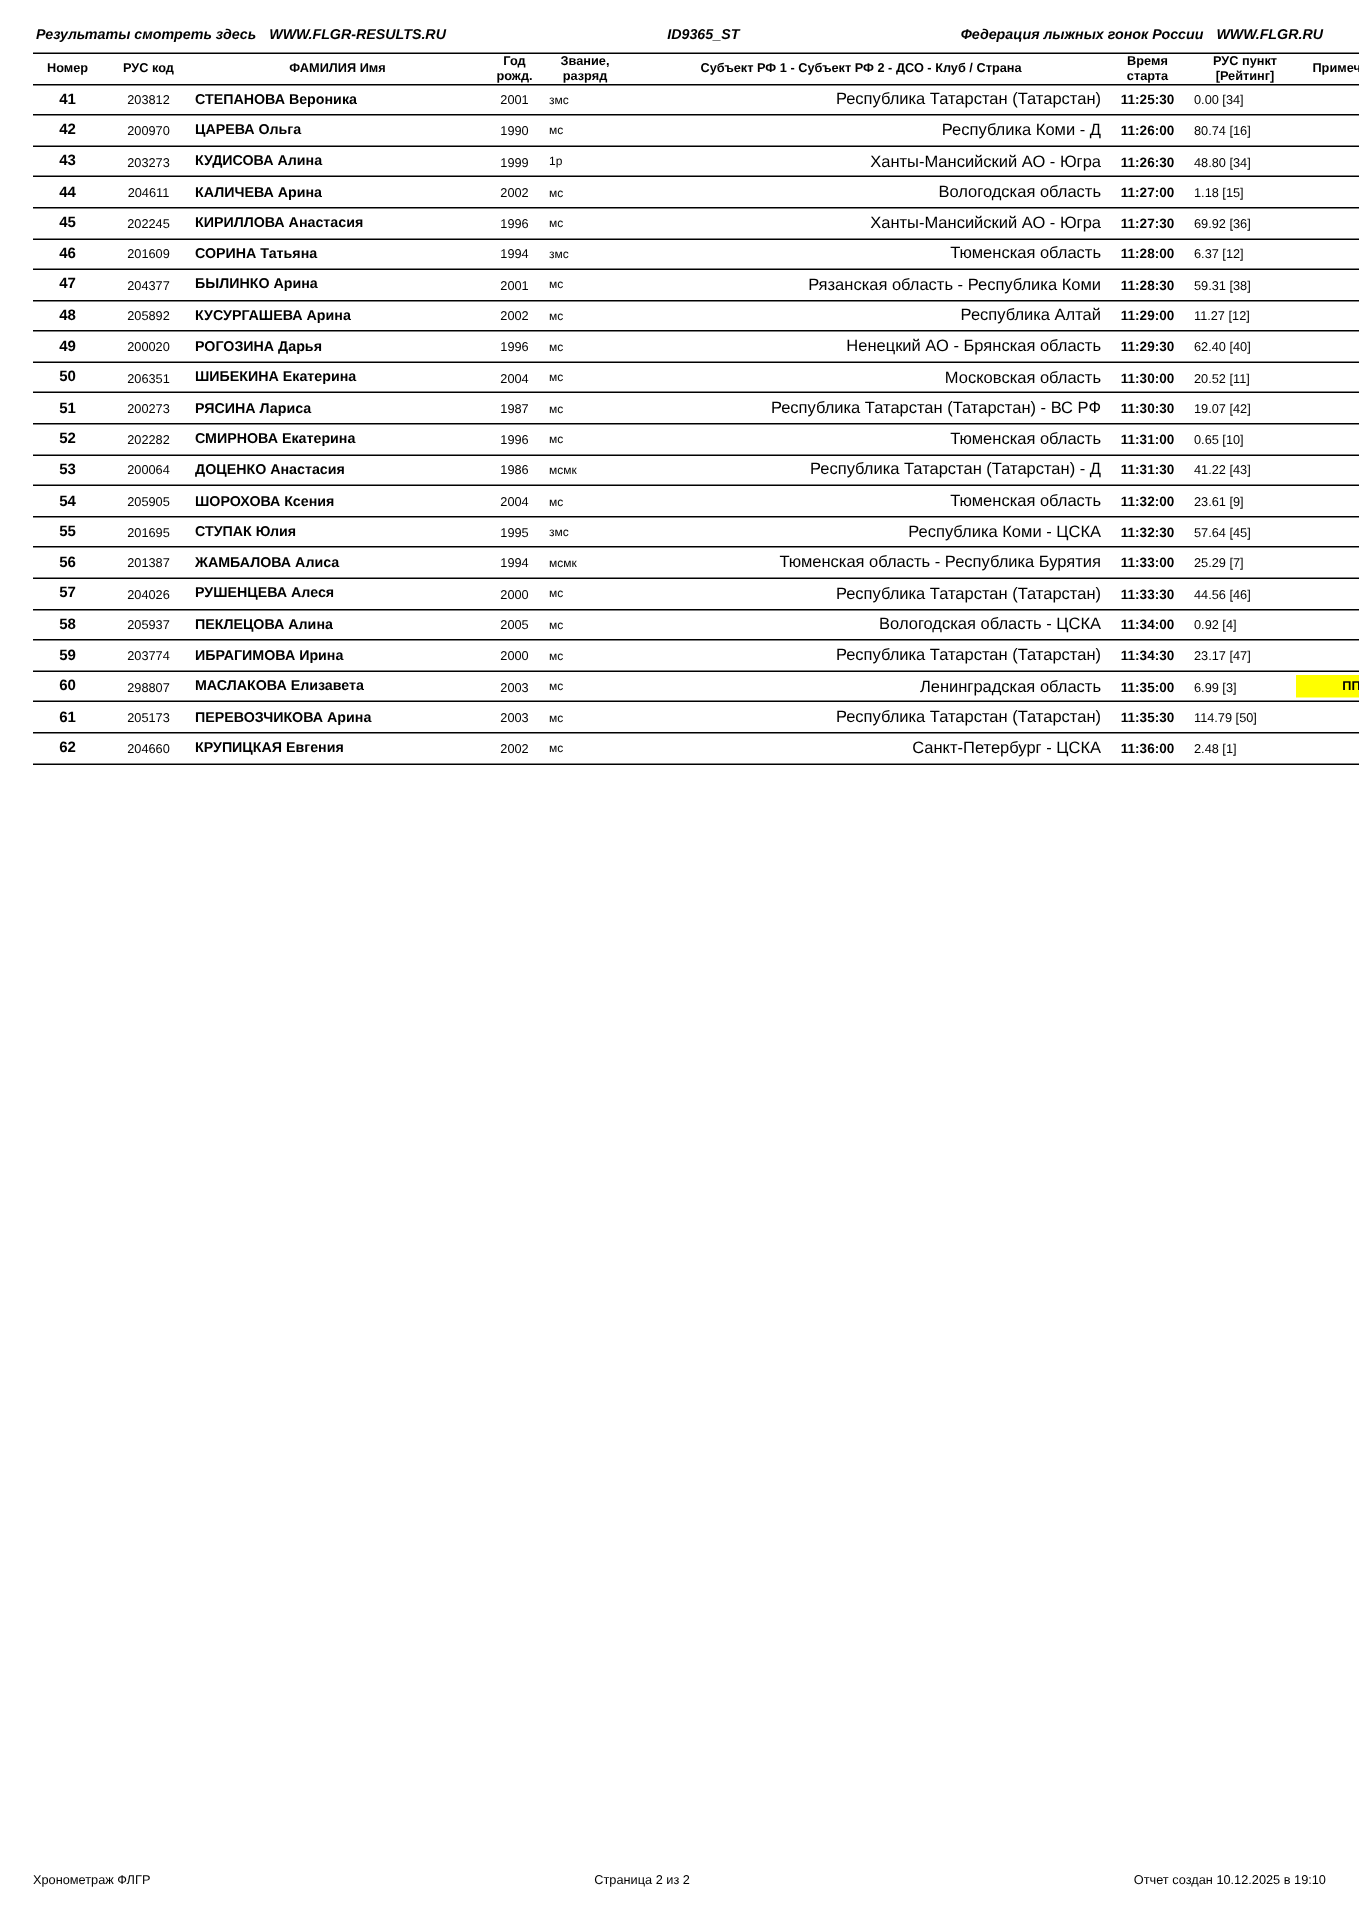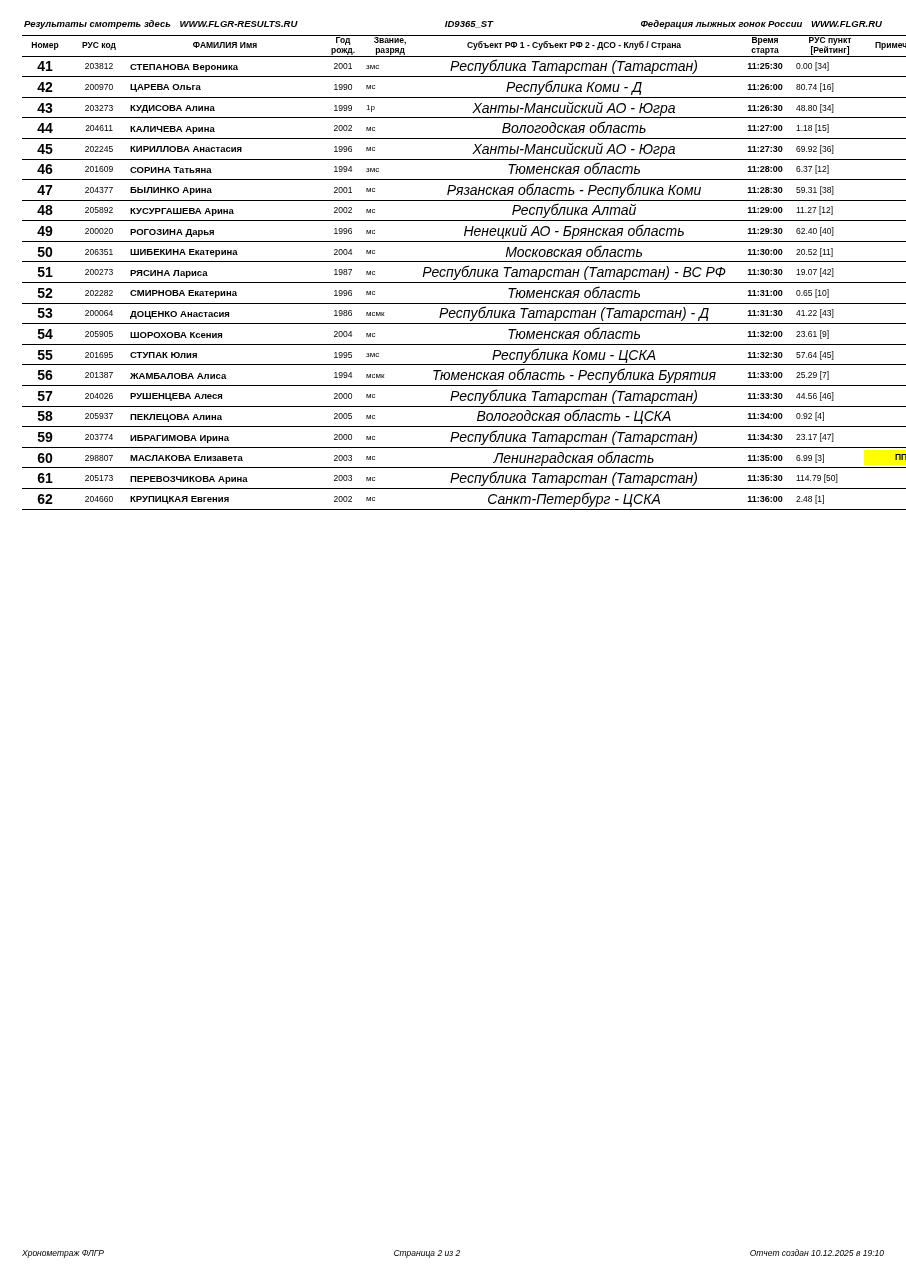--- a/index.html
+++ b/index.html
@@ -83,45 +83,44 @@
   col.c-year   { width: 46px; }
   col.c-rank   { width: 48px; }
   col.c-region { width: 320px; }
   col.c-time   { width: 62px; }
   col.c-points { width: 68px; }
   col.c-note   { width: 74px; }
 
   td.num {
     text-align: center;
     font-weight: bold;
-    font-size: 14px;
+    font-size: 10px;
   }
   td.code {
     text-align: center;
     font-size: 8.5px;
   }
   td.name {
     text-align: left;
     padding-left: 14px;
     font-weight: bold;
     font-size: 9.5px;
   }
   td.year {
     text-align: center;
     font-size: 8.5px;
   }
   td.rank {
     text-align: left;
     font-size: 8px;
   }
   td.region {
-    text-align: center;
+    text-align: right;
     padding-left: 10px;
-    font-size: 14px;
-    font-style: italic;
+    font-size: 11px;
   }
   td.time {
     text-align: center;
     font-weight: bold;
     font-size: 9px;
   }
   td.points {
     text-align: left;
     padding-left: 12px;
     font-size: 8.5px;
@@ -141,21 +140,20 @@
   
   .doc-footer {
     position: absolute;
     left: 22px;
     right: 22px;
     bottom: 22px;
     display: flex;
     align-items: baseline;
     justify-content: space-between;
     font-size: 8.5px;
-    font-style: italic;
   }
   .ftr-center { font-size: 8.5px; }
   .ftr-right { font-size: 8.5px; }
 </style>
 </head>
 <body>
 
 <div class="page">
 
   <div class="doc-header">

